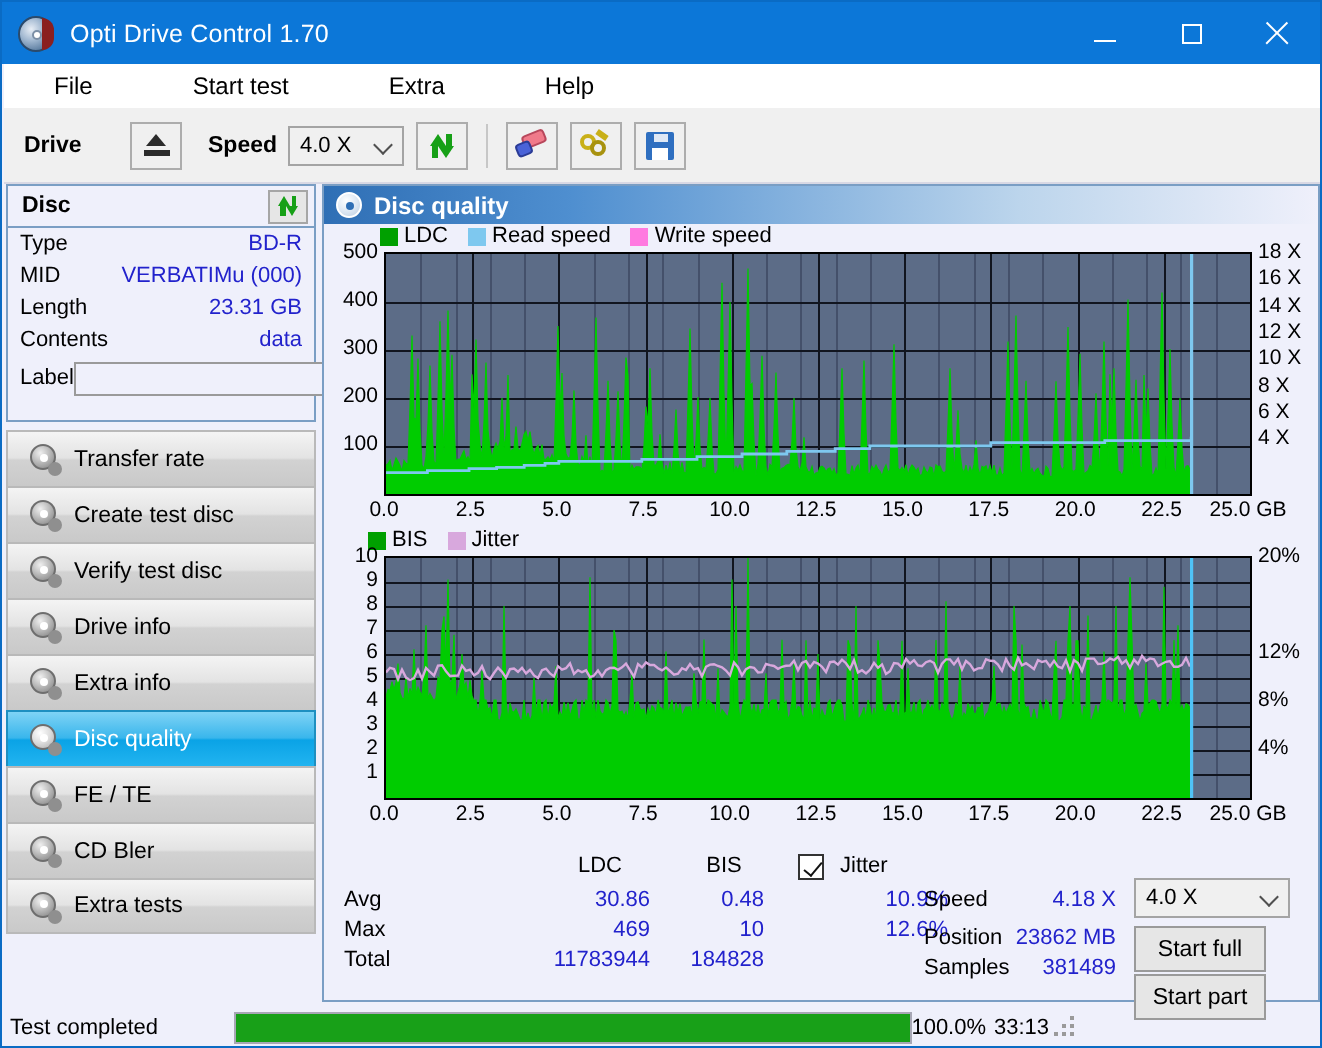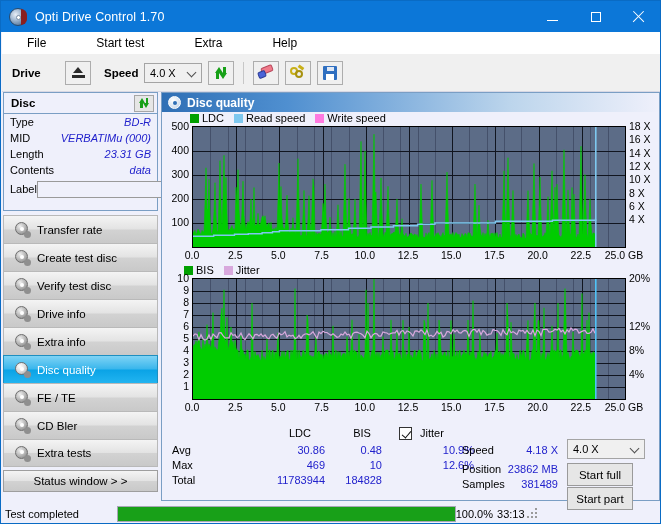--- a/index.html
+++ b/index.html
@@ -135,21 +135,21 @@
   }
   .disc-head{
     height:20px;display:flex;align-items:center;
     border-bottom:1px solid #7a9ec4;
     background:#eff0fb;
   }
   .disc-head .t{font-weight:bold;font-size:11.5px;margin-left:7px;color:#000;}
   .disc-head .btn{margin-left:auto;margin-right:3px;width:20px;height:17px;background:#e6e6e6;border:1px solid #a6a6a6;display:flex;align-items:center;justify-content:center;box-sizing:border-box;}
   .disc-row{display:flex;align-items:center;height:16px;padding:0 6px;font-size:11px;}
   .disc-row .k{color:#000;}
-  .disc-row .v{margin-left:auto;color:#2222cc;font-style:italic;}
+  .disc-row .v{margin-left:auto;color:#2222cc;}
   .label-row{display:flex;align-items:center;height:22px;padding:0 4px;}
   .label-row .k{color:#000;margin-left:2px;width:34px;font-size:11px;}
   .label-input{
     flex:1;height:17px;background:#eff0fb;border:1px solid #9a9a9a;box-sizing:border-box;
     font-family:"Liberation Sans",sans-serif;font-size:11px;padding:0 3px;color:#000;
   }
   .label-btn{
     margin-left:3px;width:21px;height:19px;background:#e6e6e6;border:1px solid #a6a6a6;
     display:flex;align-items:center;justify-content:center;box-sizing:border-box;
   }
@@ -436,21 +436,20 @@
       <div class="navbtn">
         <div class="nav-ico">
             <div class="d"></div>
             <div class="c"></div>
             <div class="m"></div>
           </div>
         <span class="nav-label">Extra tests</span>
       </div>
     </div>
 
-    <div class="statusbtn">Status window &gt; &gt;</div>
   </div>
 
   <div class="rightpanel">
     <div class="dq-head">
       <div class="ico">
           <div class="d"></div>
           <div class="c"></div>
         </div>
       <div class="t">Disc quality</div>
     </div>

